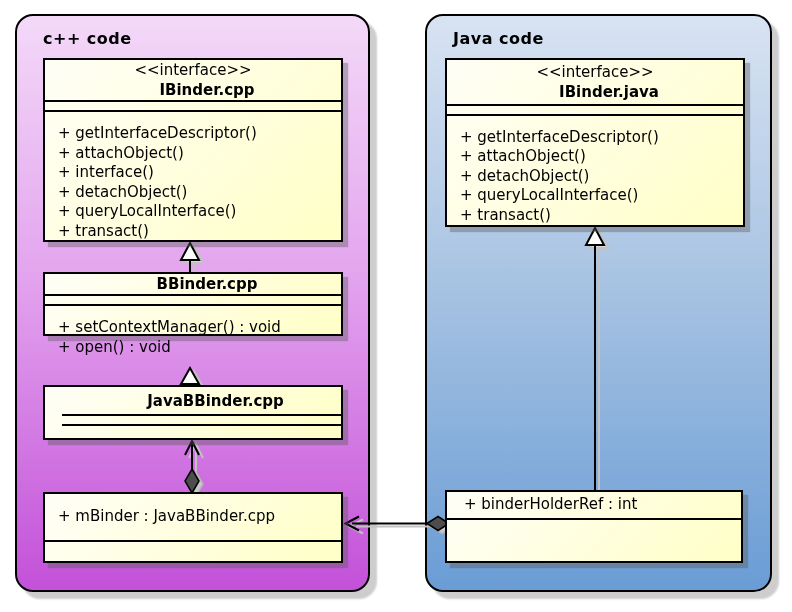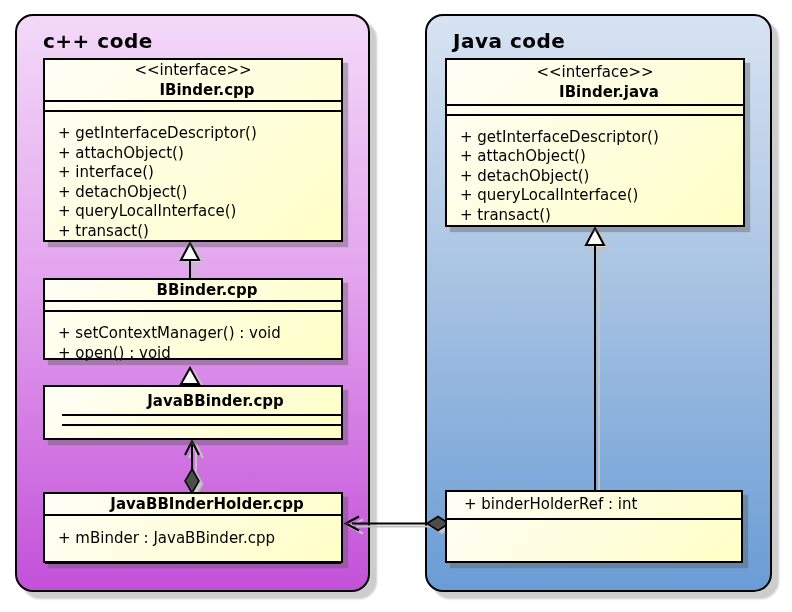--- a/index.html
+++ b/index.html
@@ -6,41 +6,41 @@
   body{
     position:relative;width:792px;height:612px;overflow:hidden;background:#ffffff;
     font-family:"DejaVu Sans","Liberation Sans",sans-serif;color:#000;
   }
   .pkg{
     position:absolute;top:14px;height:578px;border:2.5px solid #000;border-radius:18px;
     box-shadow:7px 7px 2px rgba(145,145,145,.45);z-index:1;box-sizing:border-box;
   }
   .pkg-cpp{left:15px;width:355px;background:linear-gradient(180deg,#f3d9f8 0%,#e3a4ee 45%,#c351d9 100%);}
   .pkg-java{left:425px;width:347px;background:linear-gradient(180deg,#d8e3f2 0%,#a9c4e3 45%,#6a9cd5 100%);}
-  .pkg-title{margin:13px 0 0 26px;font-size:20px;font-weight:bold;letter-spacing:.5px;}
+  .pkg-title{margin:13px 0 0 26px;font-size:16px;font-weight:bold;letter-spacing:.5px;}
   .connector-layer{position:absolute;left:0;top:0;width:792px;height:612px;z-index:2;pointer-events:none;}
   .cls{
     position:absolute;border:2.5px solid #000;box-sizing:border-box;
     background:linear-gradient(135deg,#fffef7 0%,#ffffc6 100%);
     box-shadow:5px 5px 1px rgba(90,90,90,.4);
     display:flex;flex-direction:column;z-index:3;font-size:15px;
   }
   .comp{box-sizing:border-box;}
   .comp + .comp{border-top:2px solid #000;}
   .title-comp{text-align:center;font-weight:bold;display:flex;flex-direction:column;justify-content:center;}
   .stereo{font-weight:normal;line-height:20px;}
   .cls-name{line-height:20px;margin-left:28px;}
   .thin-comp{height:10px;flex:none;}
   .members{flex:1;padding:12px 0 0 0;}
   .member-row{padding-left:13px;line-height:19.5px;white-space:nowrap;}
   .flex-fill{flex:1;}
   
   #cls-ibinder-cpp{left:43px;top:58px;width:300px;height:184px;}
   #cls-ibinder-cpp .title-comp{height:49px;}
-  #cls-bbinder{left:43px;top:278px;width:300px;height:82px;}
+  #cls-bbinder{left:43px;top:272px;width:300px;height:64px;}
   #cls-bbinder .title-comp{height:28px;}
   #cls-javabbinder{left:43px;top:385px;width:300px;height:55px;padding-left:17px;}
   #cls-javabbinder .title-comp{height:27px;}
   #cls-holder{left:43px;top:492px;width:300px;height:71px;}
   #cls-holder .title-comp{height:26px;}
   #cls-holder .members{flex:none;padding:13px 0;}
   #cls-ibinder-java{left:445px;top:58px;width:300px;height:169px;}
   #cls-ibinder-java .title-comp{height:49px;}
   #cls-binder-java{left:445px;top:490px;width:298px;height:73px;}
   #cls-binder-java .title-comp{height:28px;}
@@ -128,23 +128,20 @@
 
 <div class="cls" id="cls-javabbinder">
   <div class="comp title-comp">
     <div class="cls-name">JavaBBinder.cpp</div>
   </div>
   <div class="comp thin-comp"></div>
   <div class="comp flex-fill"></div>
 </div>
 
 <div class="cls" id="cls-holder">
-  <div class="comp title-comp">
-    <div class="cls-name">JavaBBInderHolder.cpp</div>
-  </div>
   <div class="comp members">
       <div class="member-row">+ mBinder : JavaBBinder.cpp</div>
     </div>
   <div class="comp flex-fill"></div>
 </div>
 
 <div class="cls" id="cls-ibinder-java">
   <div class="comp title-comp">
     <div class="stereo">&lt;&lt;interface&gt;&gt;</div>
     <div class="cls-name">IBinder.java</div>

